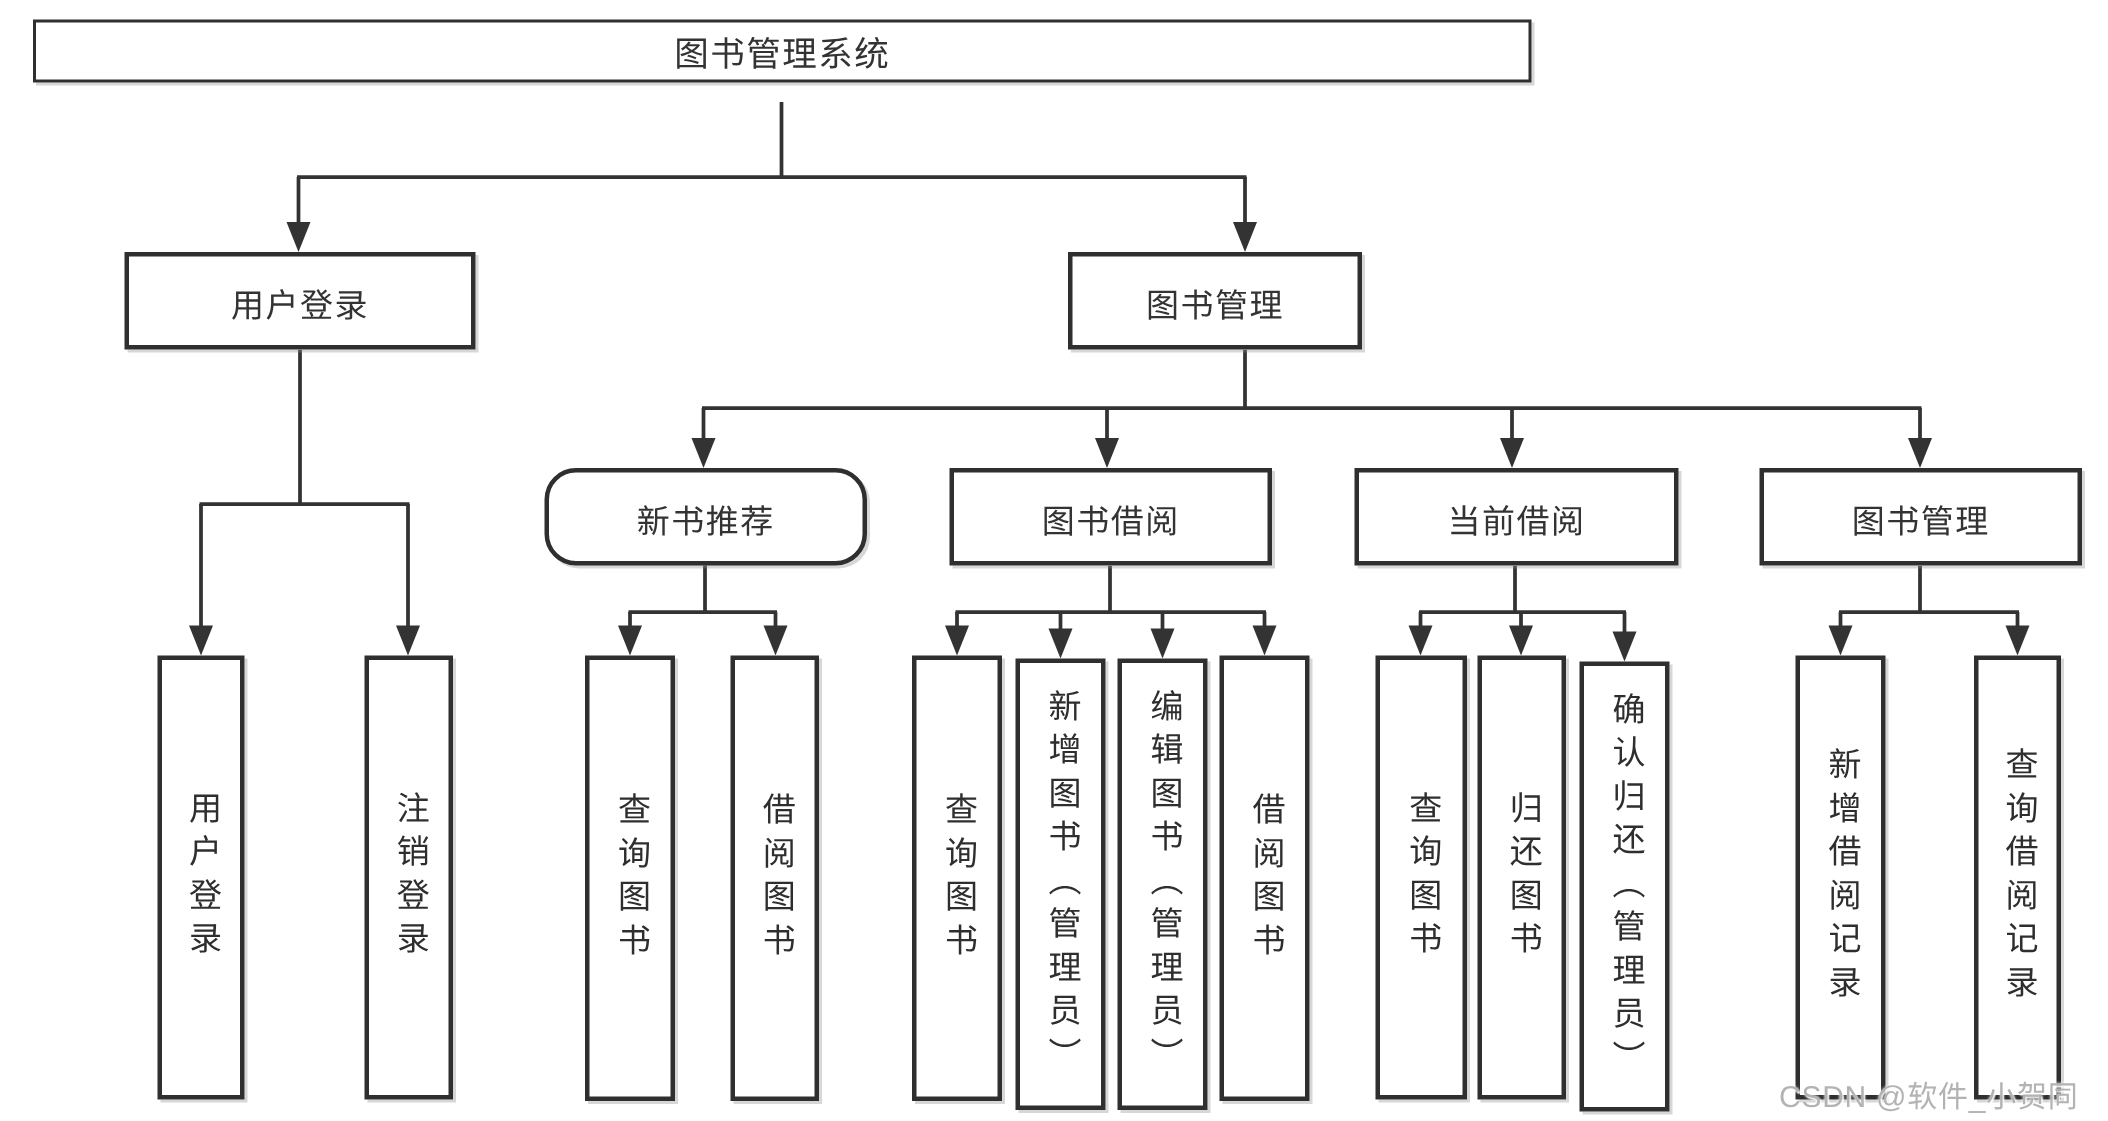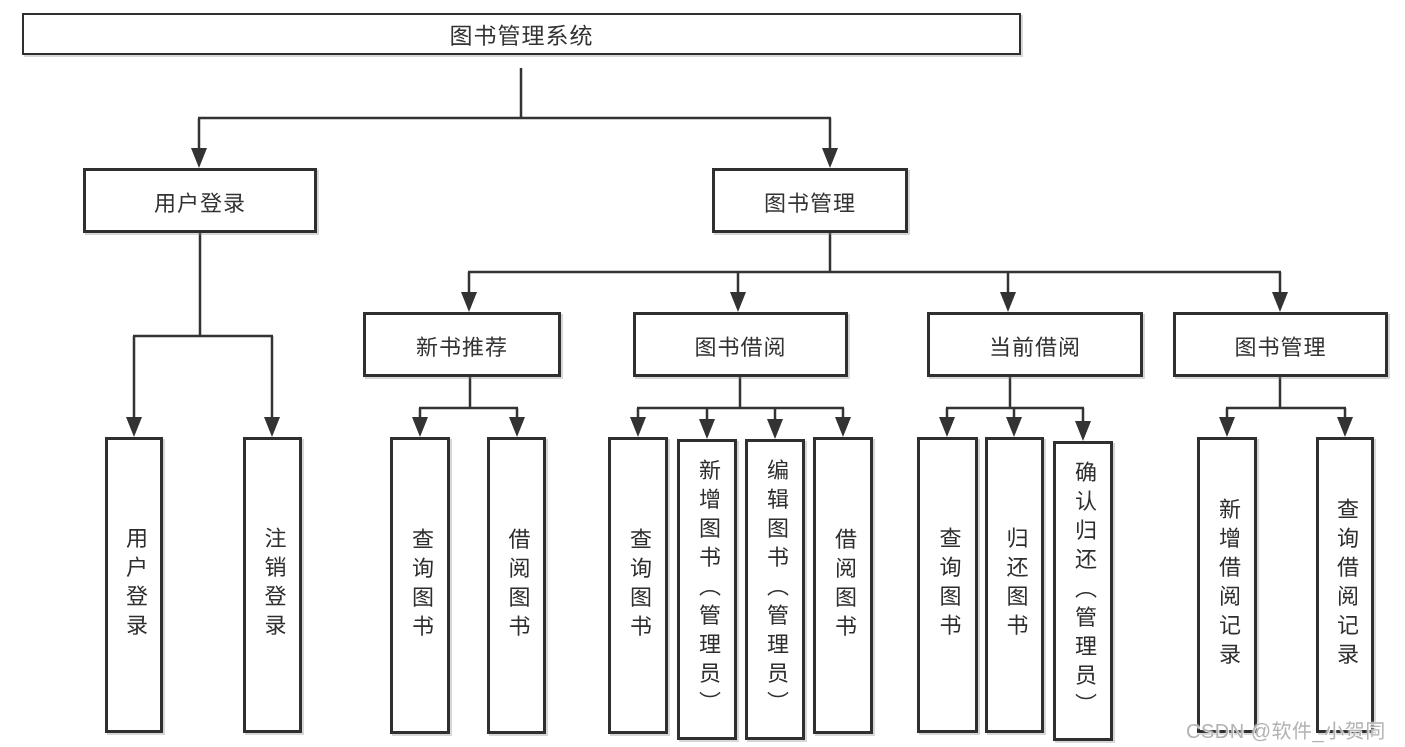--- a/index.html
+++ b/index.html
@@ -108,27 +108,27 @@
   <span>图书管理系统</span>
 </div>
 
 <div class="box hbox" style="left:83px;top:168px;width:234px;height:65px;">
   <span>用户登录</span>
 </div>
 <div class="box hbox" style="left:712px;top:168px;width:196px;height:65px;">
   <span>图书管理</span>
 </div>
 
-<div class="box hbox" style="left:363px;top:312px;width:198px;height:65px;">
+<div class="box hbox" style="left:363px;top:312px;width:215px;height:65px;border-radius:21px;">
   <span>新书推荐</span>
 </div>
 <div class="box hbox" style="left:633px;top:312px;width:215px;height:65px;justify-content:center;">
   <span>图书借阅</span>
 </div>
-<div class="box hbox" style="left:903px;top:312px;width:216px;height:65px;margin-left:24px;">
+<div class="box hbox" style="left:903px;top:312px;width:216px;height:65px;">
   <span>当前借阅</span>
 </div>
 <div class="box hbox" style="left:1173px;top:312px;width:215px;height:65px;">
   <span>图书管理</span>
 </div>
 
 <div class="box vbox" style="left:105px;top:437px;width:58px;height:296px;">
   <span>用户登录</span>
 </div>
 <div class="box vbox" style="left:243px;top:437px;width:59px;height:296px;">

